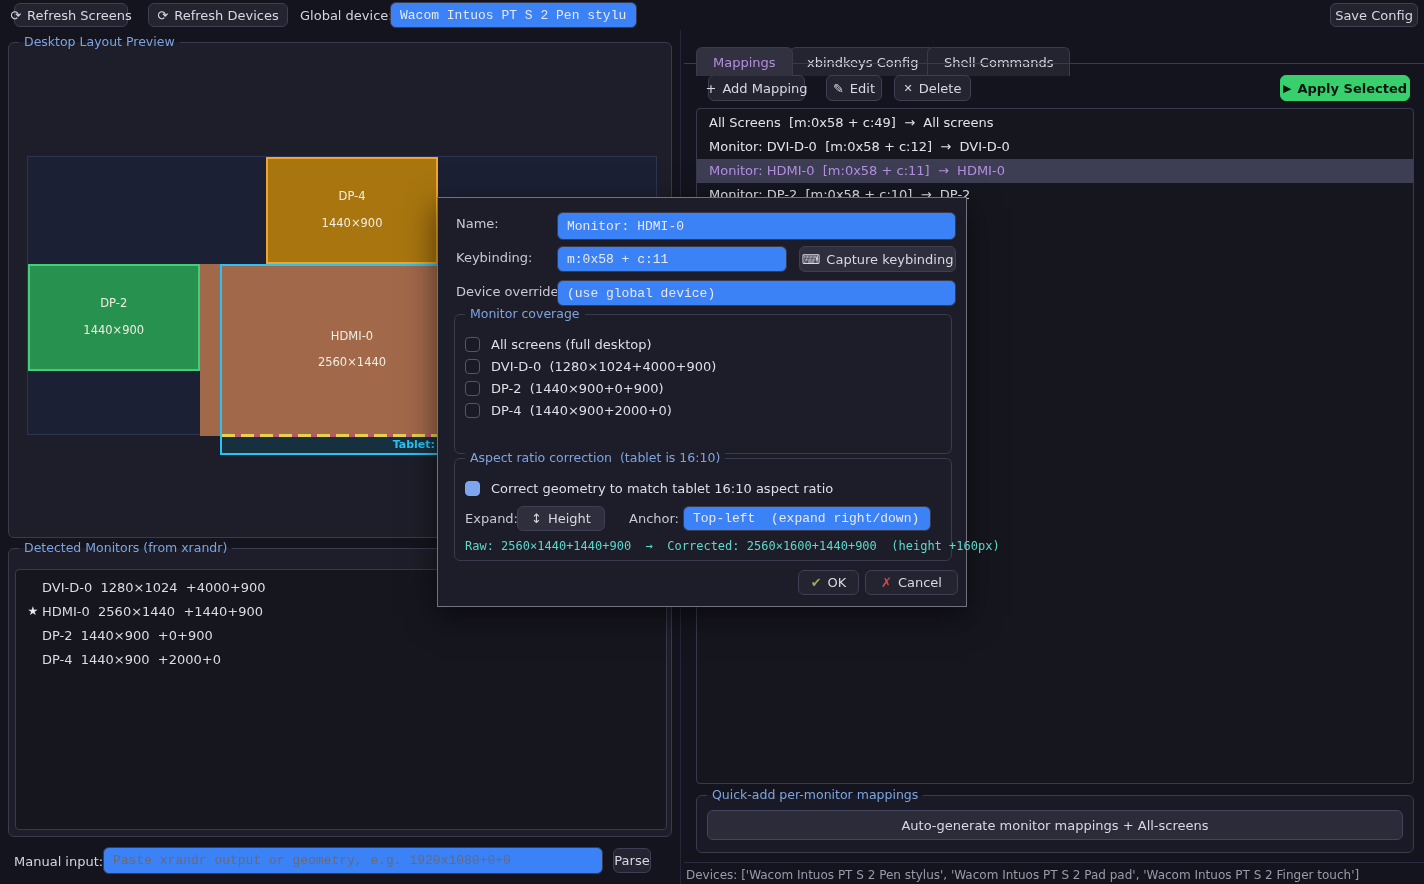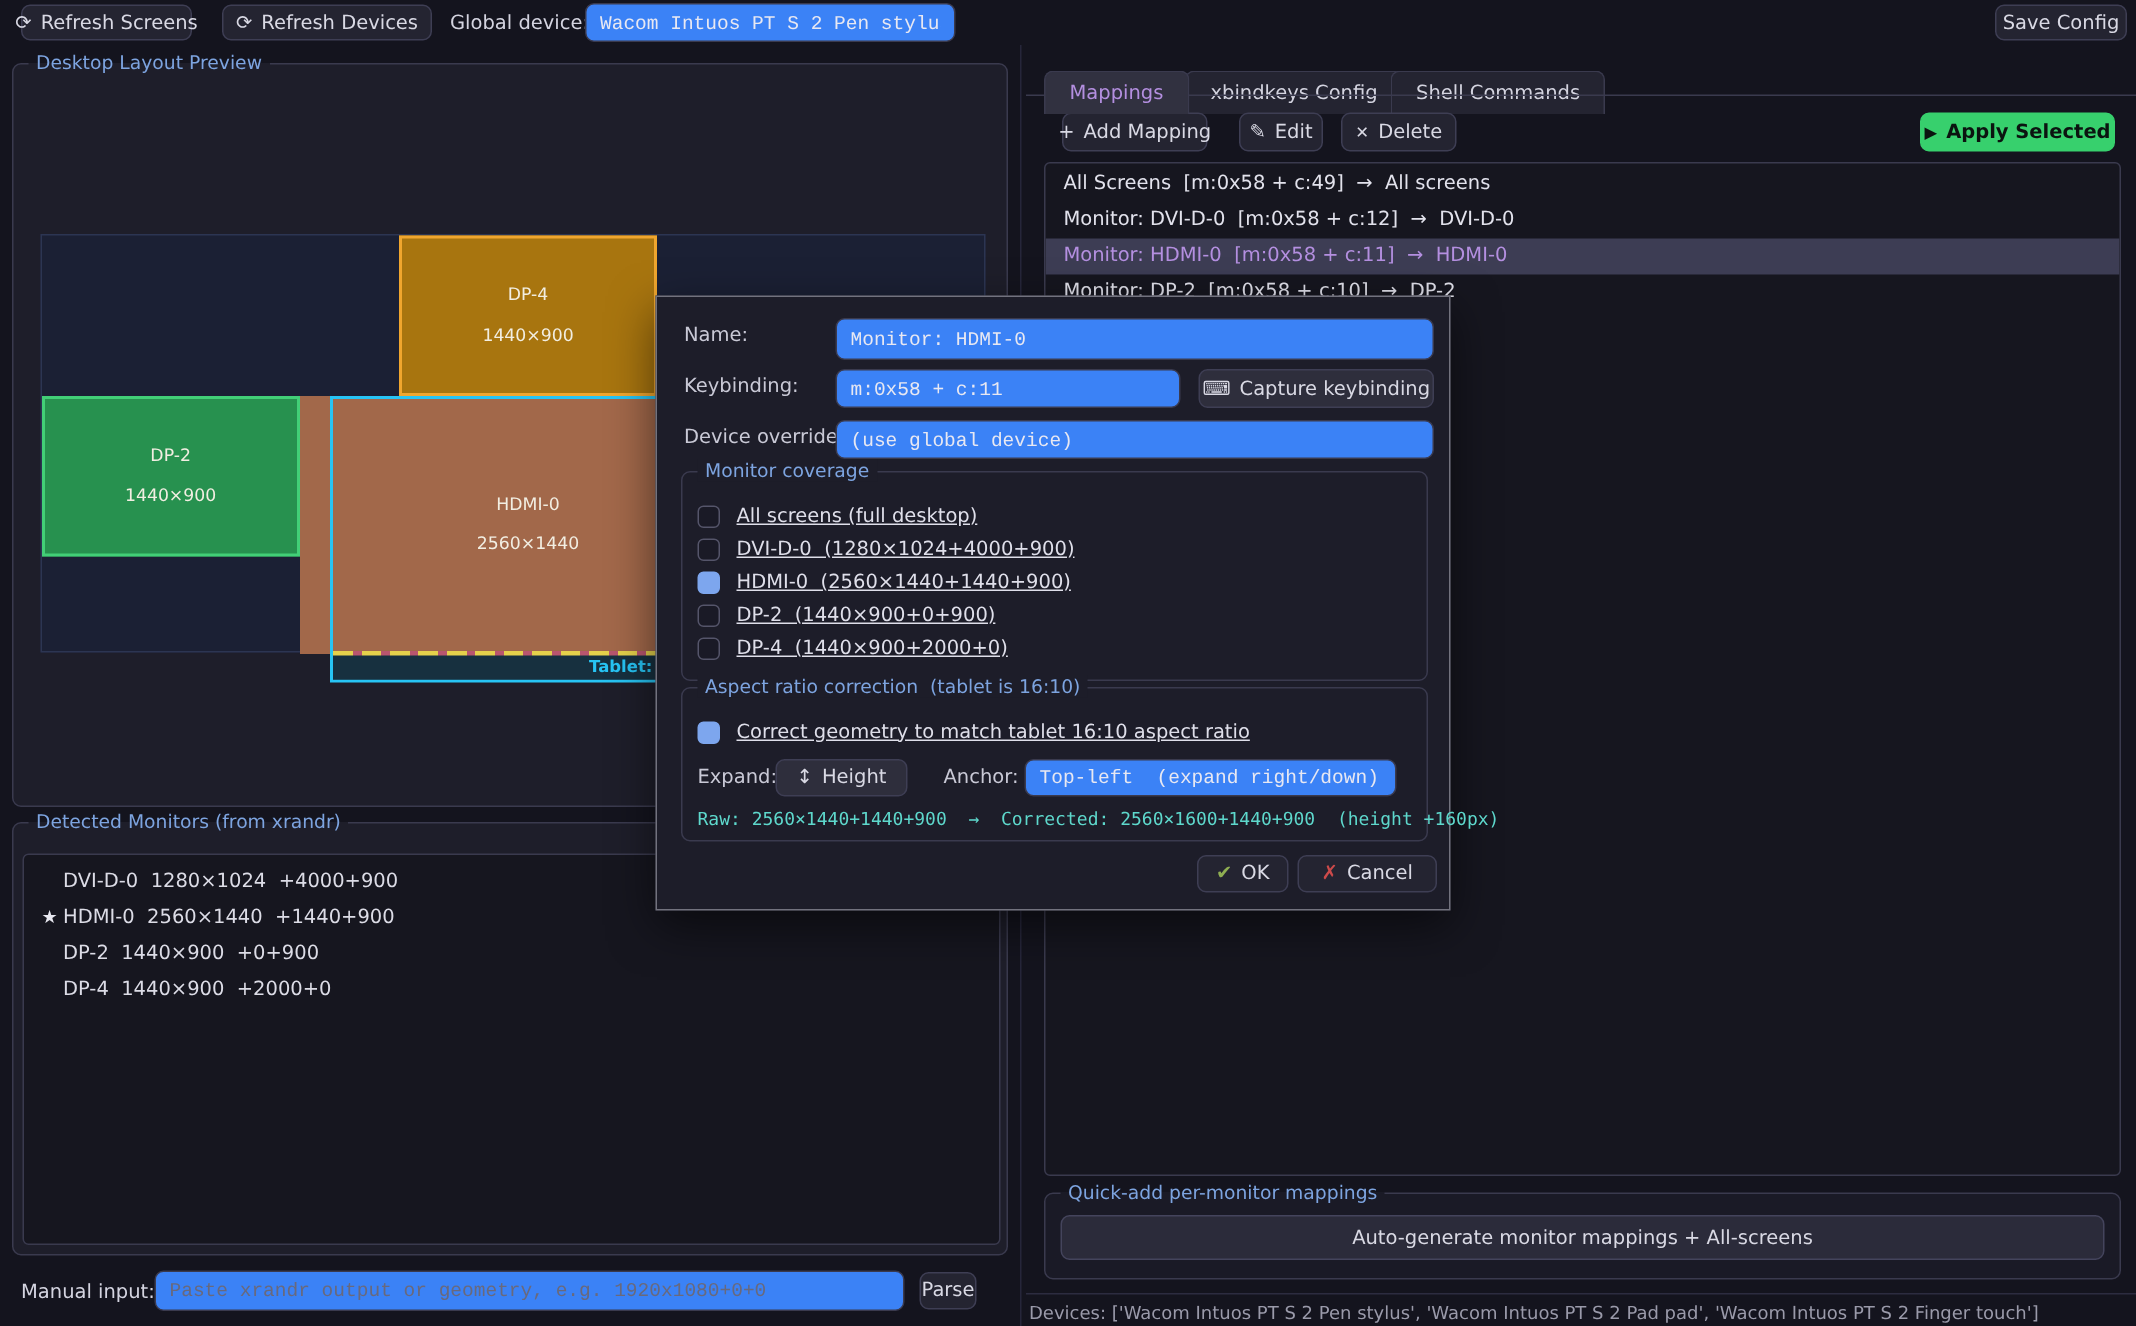--- a/index.html
+++ b/index.html
@@ -59,21 +59,21 @@
   #autogen-btn { left:10px; top:14px; width:696px; height:30px; background:#2b2b3a; border-color:#44445c; }
   #status-line { position:absolute; left:684px; top:862px; width:740px; height:1px; background:#2c2c40; }
   #statusbar { position:absolute; left:686px; top:868px; width:736px; color:#9a9aaa; font-size:12px; white-space:pre; }
 
   
   #dialog { position:absolute; left:437px; top:197px; width:530px; height:410px;
     background:#1d1d29; border:1px solid #72727e; box-shadow:0 10px 30px rgba(0,0,0,.55); z-index:10; }
   #dialog .fieldset { background:#1d1d29; }
   #dialog .legend { background:#1d1d29; }
   .chk-row { position:relative; display:flex; align-items:center; gap:11px; height:22px; padding-left:10px;
-    font-size:13px; color:#dfdfea; white-space:pre;text-decoration:underline; }
+    font-size:13px; color:#dfdfea; white-space:pre; }
   #raw-line { position:absolute; left:10px; top:80px; font-family:"DejaVu Sans Mono","Liberation Mono",monospace;
     font-size:12px; color:#5ed8cc; white-space:pre; }
   .icon { display:inline-block; }
   #ok-icon { color:#8fae52; }
   #cancel-icon { color:#cc4a4a; }
   #apply-btn { background:#37d06d; border:1px solid #37d06d; color:#0b1410; font-weight:bold; }
   #apply-icon { color:#0b1410; font-size:11px; }
 </style>
 </head>
 <body>
@@ -199,21 +199,20 @@
     </div>
 
     <span class="label" style="left:18px;top:86px">Device override:</span>
     <input class="input" style="left: 119px; top: 82px; width: 399px; height: 26px;" value="(use global device)">
 
     <div class="fieldset" style="left:16px;top:116px;width:498px;height:140px">
       <span class="legend">Monitor coverage</span>
       <div id="coverage-rows" style="position:absolute;left:0;top:18px;right:0">
           <div class="chk-row"><span class="checkbox"></span><span>All screens (full desktop)</span></div>
           <div class="chk-row"><span class="checkbox"></span><span>DVI-D-0  (1280×1024+4000+900)</span></div>
-          <div class="chk-row"><span class="checkbox checked"></span><span>HDMI-0  (2560×1440+1440+900)</span></div>
           <div class="chk-row"><span class="checkbox"></span><span>DP-2  (1440×900+0+900)</span></div>
           <div class="chk-row"><span class="checkbox"></span><span>DP-4  (1440×900+2000+0)</span></div>
         </div>
     </div>
 
     <div class="fieldset" style="left:16px;top:260px;width:498px;height:103px">
       <span class="legend">Aspect ratio correction  (tablet is 16:10)</span>
       <div class="chk-row" style="position:absolute;left:0;top:18px">
         <span class="checkbox checked"></span>
         <span>Correct geometry to match tablet 16:10 aspect ratio</span>

